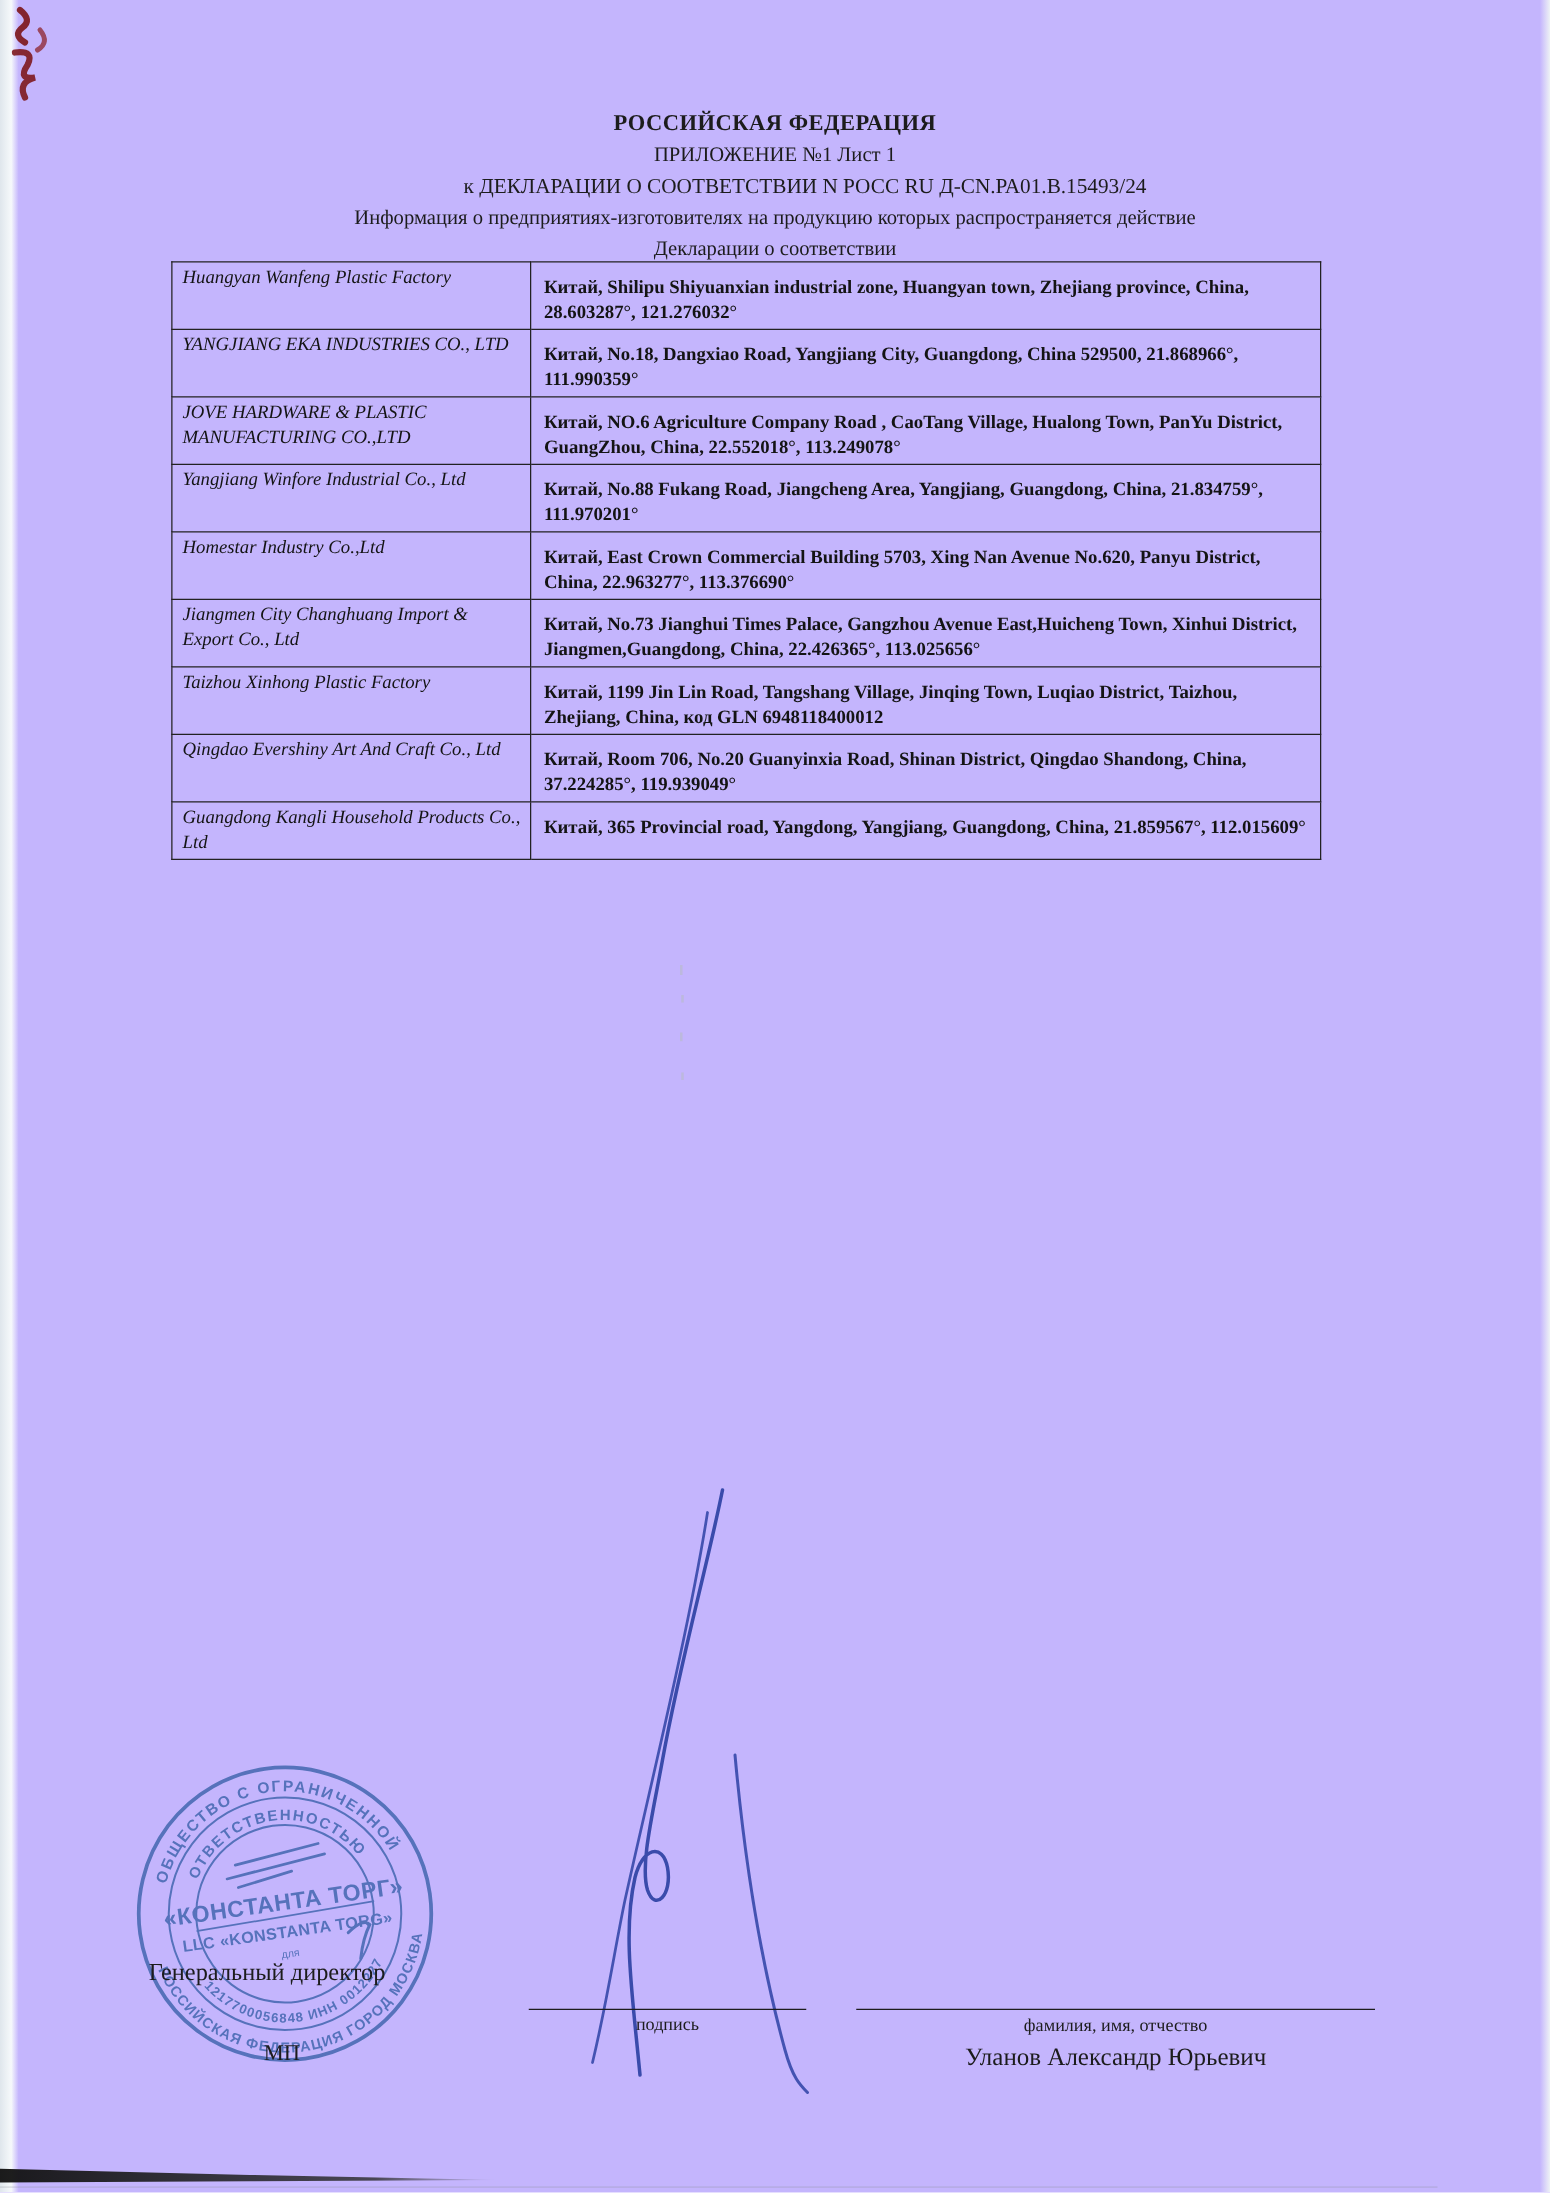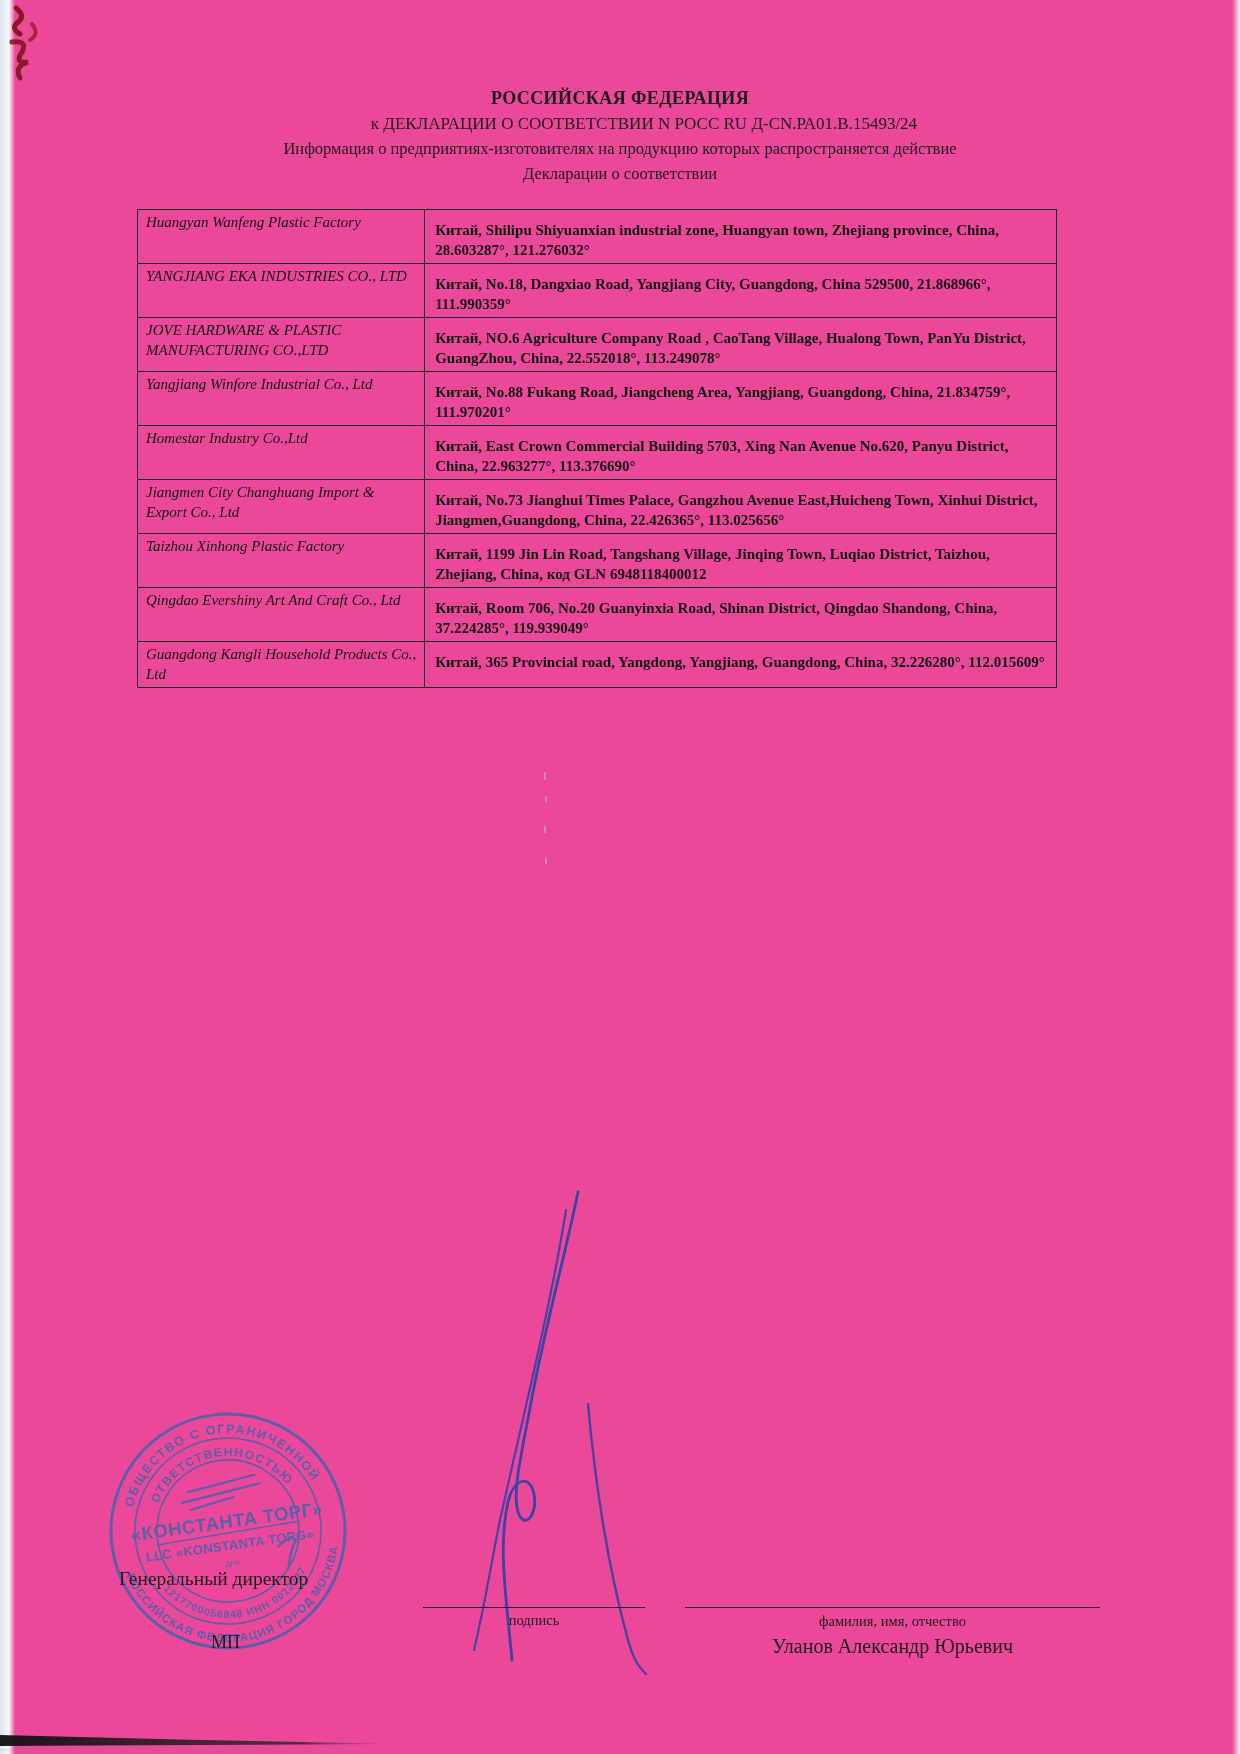--- a/index.html
+++ b/index.html
@@ -1,16 +1,16 @@
 <!DOCTYPE html>
 <html><head>
 <meta charset="utf-8">
 <style>
   html,body{margin:0;padding:0;background:#ffffff;}
-  .page{position:relative;width:1240px;height:1754px;background:#ec4899;overflow:hidden;
+  .page{position:relative;width:1240px;height:1754px;background:#c4b5fd;overflow:hidden;
         font-family:"Liberation Serif",serif;color:#1c1c1c;}
   .edge-left{position:absolute;left:0;top:0;width:15px;height:100%;
         background:linear-gradient(to right,#dfe6ec,#f6f9fb 60%,rgba(255,255,255,0));}
   .edge-right{position:absolute;right:0;top:0;width:8px;height:100%;
         background:linear-gradient(to left,#eef2f5,rgba(255,255,255,0));}
 
   .header{position:absolute;left:0;top:86px;width:100%;text-align:center;line-height:25px;}
   .h-line1{font-size:18px;font-weight:bold;letter-spacing:.4px;}
   .h-line2{font-size:16.5px;}
   .h-line3{font-size:17px;padding-left:48px;}
@@ -50,20 +50,21 @@
   <div class="edge-right"></div>
 
   <svg class="corner-marks" width="64" height="96" viewBox="0 0 64 96">
     <path d="M14,6 q10,8 2,14 q-8,6 2,12" fill="none" stroke="#7c1518" stroke-width="5" stroke-linecap="round" opacity="0.9"></path>
     <path d="M10,40 q16,-2 10,10 q-8,12 6,10 q-14,4 -8,16" fill="none" stroke="#7c1518" stroke-width="5" stroke-linecap="round" opacity="0.88"></path>
     <path d="M30,22 q8,10 -2,16" fill="none" stroke="#8a1a1c" stroke-width="4" stroke-linecap="round" opacity="0.7"></path>
   </svg>
 
   <div class="header">
     <div class="h-line1">РОССИЙСКАЯ ФЕДЕРАЦИЯ</div>
+    <div class="h-line2">ПРИЛОЖЕНИЕ №1 Лист 1</div>
     <div class="h-line3">к ДЕКЛАРАЦИИ О СООТВЕТСТВИИ N РОСС RU Д-CN.РА01.В.15493/24</div>
     <div class="h-line4">Информация о предприятиях-изготовителях на продукцию которых распространяется действие</div>
     <div class="h-line5">Декларации о соответствии</div>
   </div>
 
   <table class="main">
     <tbody>
     <tr>
       <td class="name">Huangyan Wanfeng Plastic Factory</td>
       <td class="addr">Китай, Shilipu Shiyuanxian industrial zone, Huangyan town, Zhejiang province, China, 28.603287°, 121.276032°</td>
@@ -91,21 +92,21 @@
     <tr>
       <td class="name">Taizhou Xinhong Plastic Factory</td>
       <td class="addr">Китай, 1199 Jin Lin Road, Tangshang Village, Jinqing Town, Luqiao District, Taizhou, Zhejiang, China, код GLN 6948118400012</td>
     </tr>
     <tr>
       <td class="name">Qingdao Evershiny Art And Craft Co., Ltd</td>
       <td class="addr">Китай, Room 706, No.20 Guanyinxia Road, Shinan District, Qingdao Shandong, China, 37.224285°, 119.939049°</td>
     </tr>
     <tr>
       <td class="name">Guangdong Kangli Household Products Co., Ltd</td>
-      <td class="addr">Китай, 365 Provincial road, Yangdong, Yangjiang, Guangdong, China, 32.226280°, 112.015609°</td>
+      <td class="addr">Китай, 365 Provincial road, Yangdong, Yangjiang, Guangdong, China, 21.859567°, 112.015609°</td>
     </tr>
   </tbody>
     </table>
 
   <div class="artifact" style="left:544px;top:772px;height:8px;"></div>
   <div class="artifact" style="left:545px;top:796px;height:6px;"></div>
   <div class="artifact" style="left:544px;top:826px;height:7px;"></div>
   <div class="artifact" style="left:545px;top:858px;height:6px;"></div>
 
   <svg class="stamp" width="260" height="260" viewBox="0 0 260 260" opacity="0.82">

